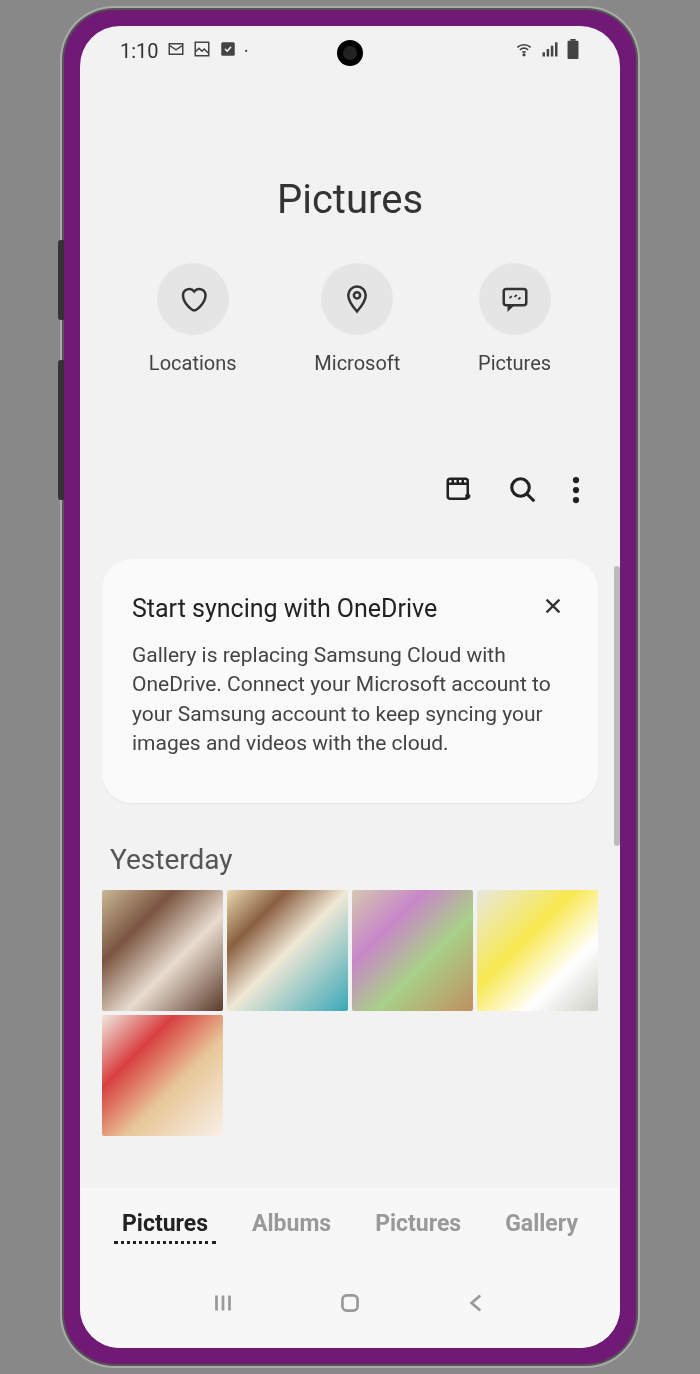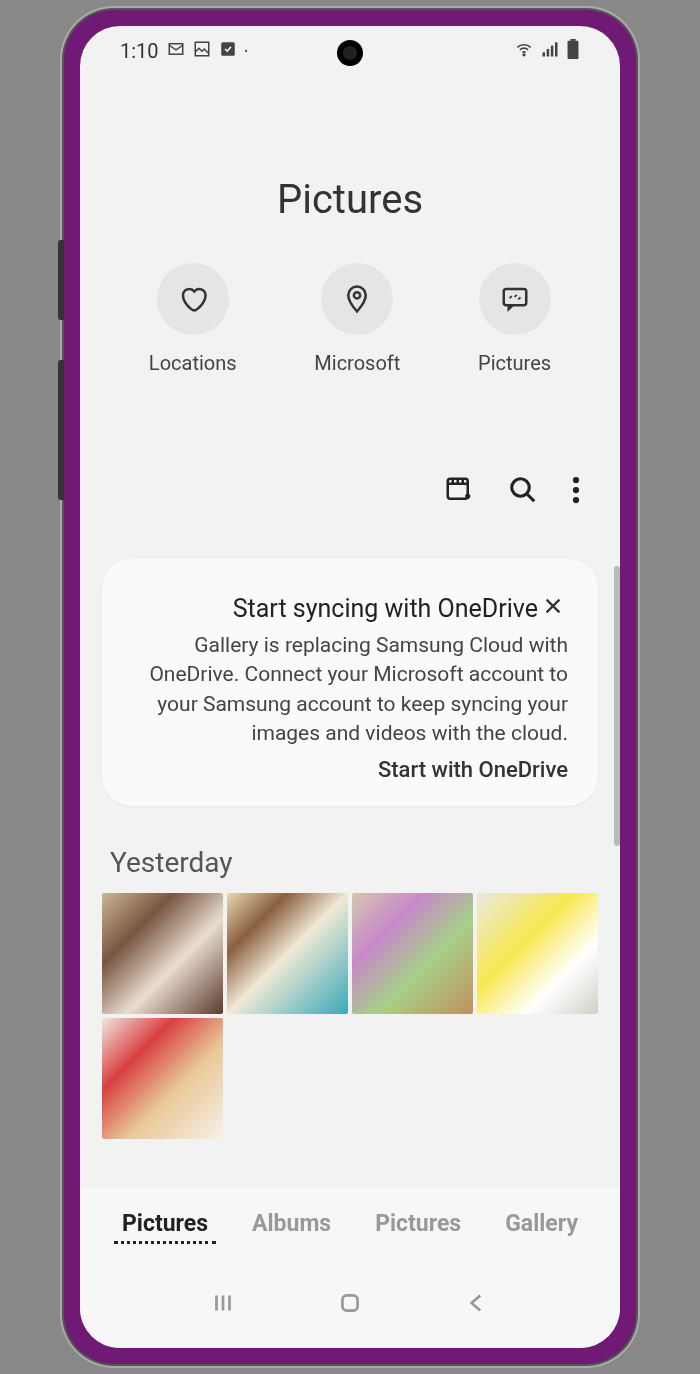--- a/index.html
+++ b/index.html
@@ -111,27 +111,27 @@
   .toolbar-icon { cursor: pointer; }
   .sync-card {
     background: #fafafa;
     border-radius: 30px;
     margin: 0 22px 40px 22px;
     padding: 30px 30px 24px 30px;
     box-shadow: 0 1px 2px rgba(0,0,0,0.05);
   }
   .sync-header {
     display: flex;
-    justify-content: flex-end;
-    align-items: center;
-    margin-bottom: 4px;
+    justify-content: space-between;
+    align-items: center;
+    margin-bottom: 14px;
   }
   .sync-title { font-size: 25px; color: #222; }
   .sync-close { cursor: pointer; font-size: 26px; color: #333; padding: 4px; }
-  .sync-body { font-size: 21px; color: #444; line-height: 1.4; margin-bottom: 8px; text-align: right; }
+  .sync-body { font-size: 21px; color: #444; line-height: 1.4; margin-bottom: 20px; }
   .sync-action { text-align: right; font-size: 22px; color: #333; font-weight: 500; cursor: pointer; }
   .section-header {
     font-size: 28px;
     color: #555;
     padding: 0 30px;
     margin-bottom: 14px;
   }
   .photo-grid {
     display: flex;
     flex-wrap: wrap;
@@ -309,21 +309,20 @@
     <div class="sync-card">
       <div class="sync-header">
         <div class="sync-title">Start syncing with OneDrive</div>
         <div class="sync-close">
           <svg width="22" height="22" viewBox="0 0 24 24" fill="none" stroke="#333" stroke-width="2.5">
               <path d="M5 5l14 14M19 5L5 19"></path>
             </svg>
         </div>
       </div>
       <div class="sync-body">Gallery is replacing Samsung Cloud with OneDrive. Connect your Microsoft account to your Samsung account to keep syncing your images and videos with the cloud.</div>
-      <div class="sync-action">Start with OneDrive</div>
     </div>
 
     <div class="section-header">Yesterday</div>
     <div class="photo-grid">
       <div class="photo-thumb thumb1"></div>
       <div class="photo-thumb thumb2"></div>
       <div class="photo-thumb thumb3"></div>
       <div class="photo-thumb thumb4"></div>
       <div class="photo-thumb thumb5"></div>
     </div>

